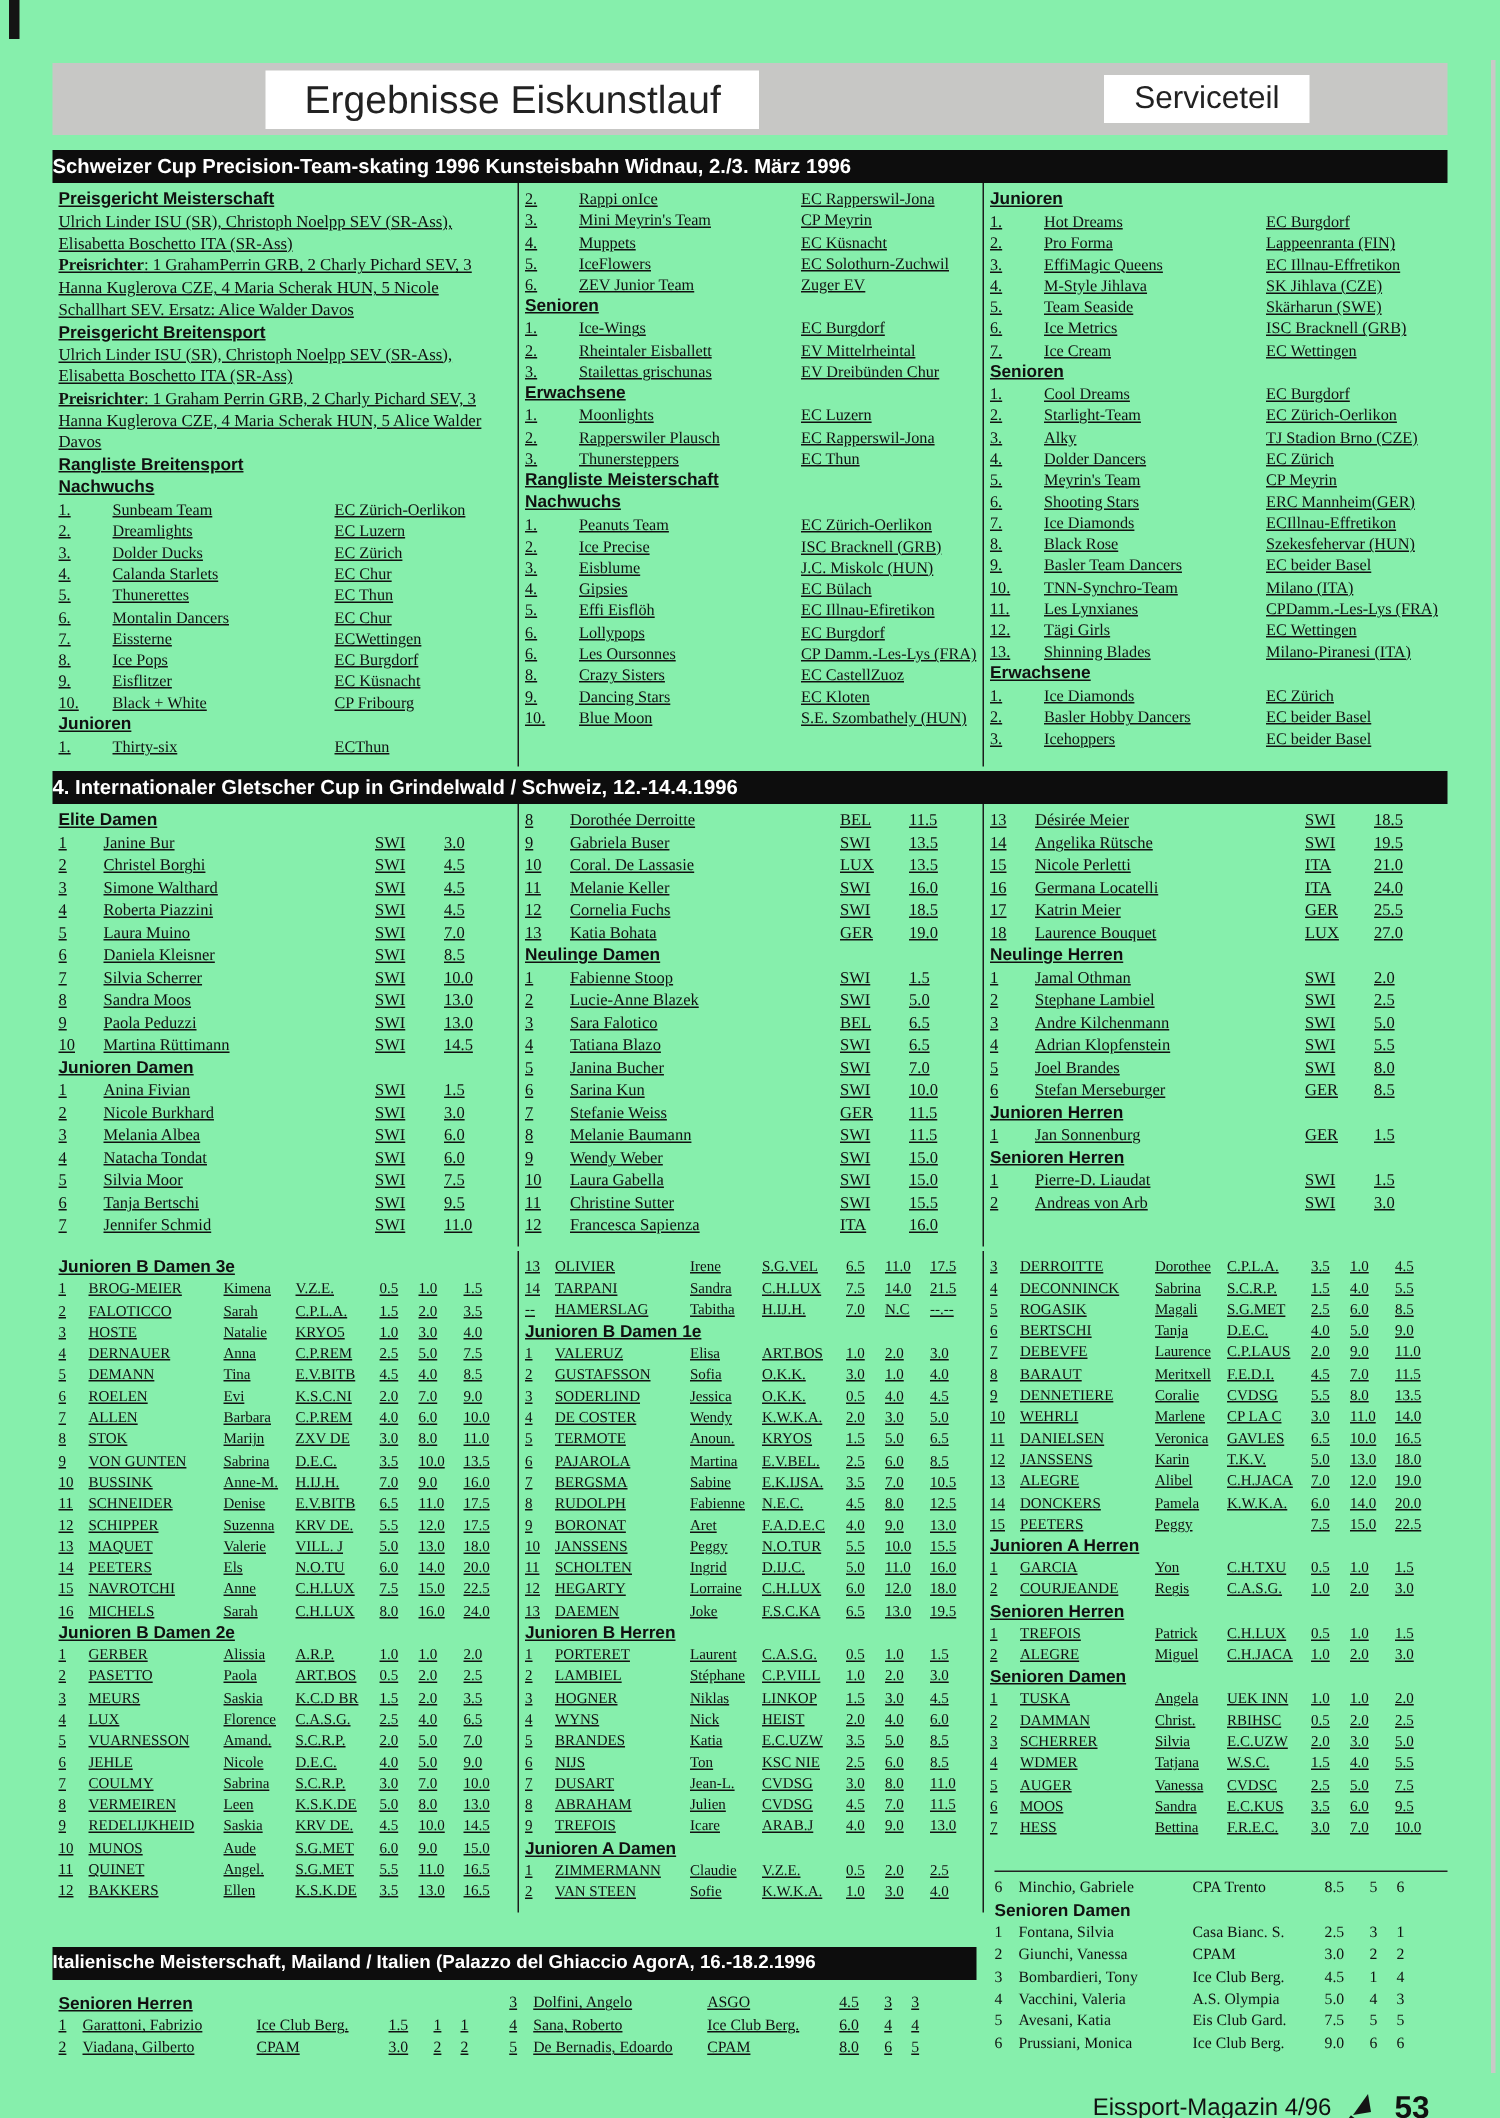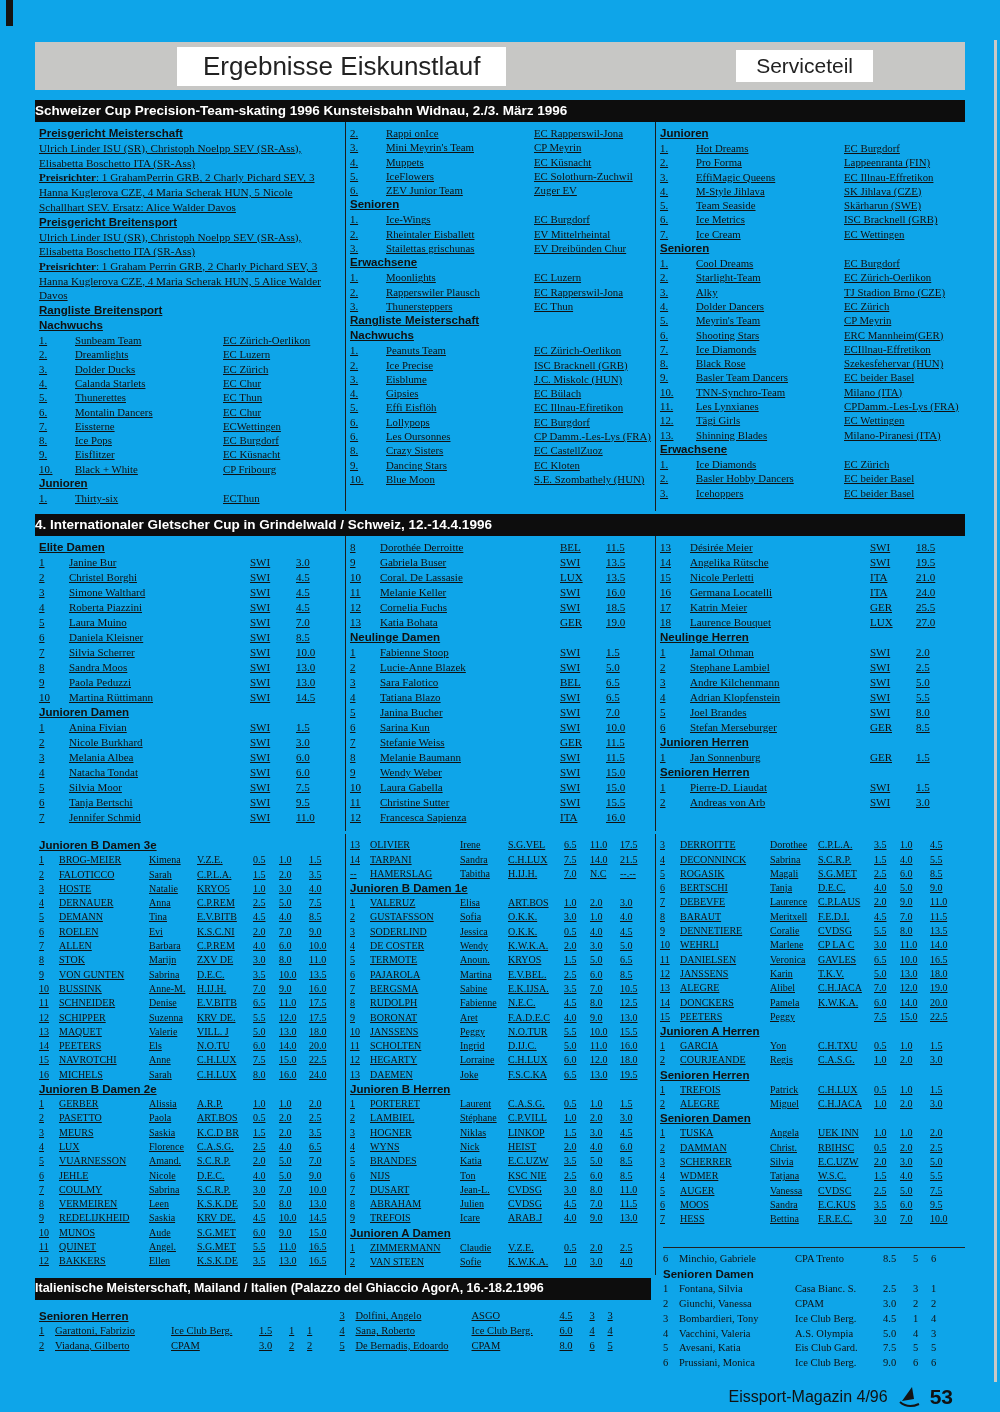--- a/index.html
+++ b/index.html
@@ -1,16 +1,16 @@
 <!DOCTYPE html>
 <html><head>
 <meta charset="utf-8">
 <style>
   html,body{margin:0;padding:0;background:#f0f0ee;}
-  .page{position:relative;width:1000px;height:1412px;margin:0 auto;background:#0ea5e9;overflow:hidden;
+  .page{position:relative;width:1000px;height:1412px;margin:0 auto;background:#86efac;overflow:hidden;
         font-family:"Liberation Serif",serif;color:#111;}
   .artifact-left{position:absolute;left:6px;top:0;width:7px;height:26px;background:#141414;}
   .artifact-right{position:absolute;right:3px;top:40px;bottom:30px;width:3px;background:#c9c9c7;}
 
   .masthead{height:48px;background:#c7c7c5;display:flex;align-items:center;margin:42px 35px 10px 35px;}
   .mh-box{background:#fff;font-family:"Liberation Sans",sans-serif;color:#222;white-space:nowrap;}
   .mh-left{margin-left:142px;padding:4px 26px;font-size:26px;}
   .mh-right{margin-left:auto;margin-right:92px;padding:4px 20px;font-size:21px;}
 
   .content{margin:0 35px;}
@@ -28,21 +28,21 @@
 
   .rows{width:100%;}
   .row{display:grid;}
   .c{white-space:nowrap;min-width:0;}
   .team .row{grid-template-columns:36px 148px 1fr;font-size:10.8px;line-height:14.3px;}
   .res  .row{grid-template-columns:30px 1fr 46px 42px;font-size:11px;line-height:15px;}
   .sc   .row{grid-template-columns:20px 90px 48px 56px 26px 30px 1fr;font-size:10px;line-height:14.3px;}
   .it   .row{grid-template-columns:16px 116px 88px 30px 18px 1fr;font-size:10.5px;line-height:14.8px;}
 
   .lower{display:grid;grid-template-columns:2fr 1fr;margin-top:2px;}
-  .lower-left{padding-right:4px;}
+  .lower-left{padding-right:4px;margin-top:20px;}
   .bar-ital{font-size:12.5px;margin-bottom:5px;}
   .ital-cols{display:grid;grid-template-columns:1fr 1.05fr;}
   .ital-cols .col{border-left:none;}
   .lower-right{margin-top:-36px;padding-left:8px;}
 
   .footer{display:flex;justify-content:flex-end;align-items:center;gap:9px;margin:14px 12px 0 0;
           font-family:"Liberation Sans",sans-serif;}
   .footer .mag{font-size:16px;}
   .footer .pageno{font-size:21px;font-weight:bold;}
   .logo{display:inline-block;}

